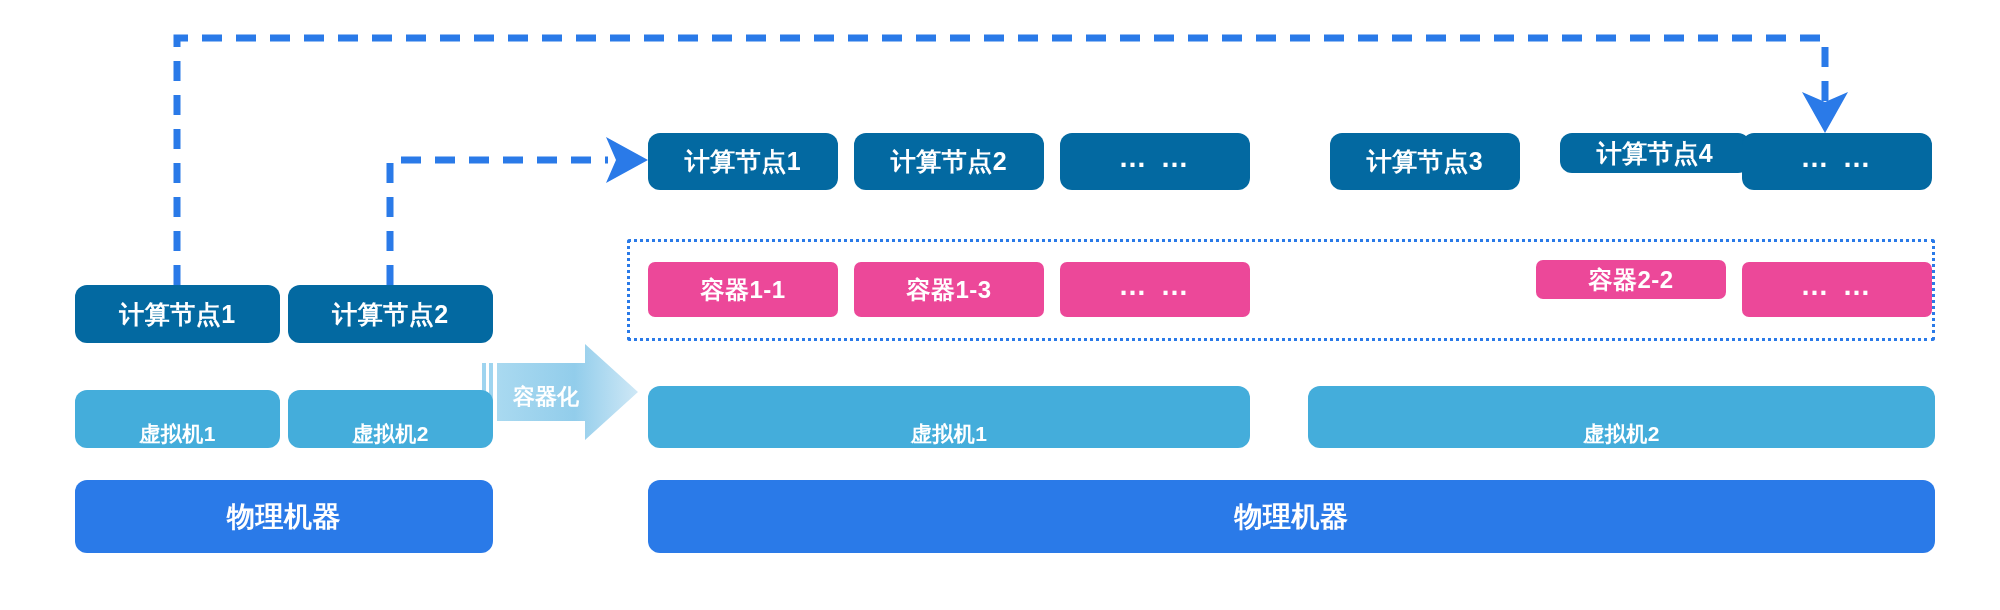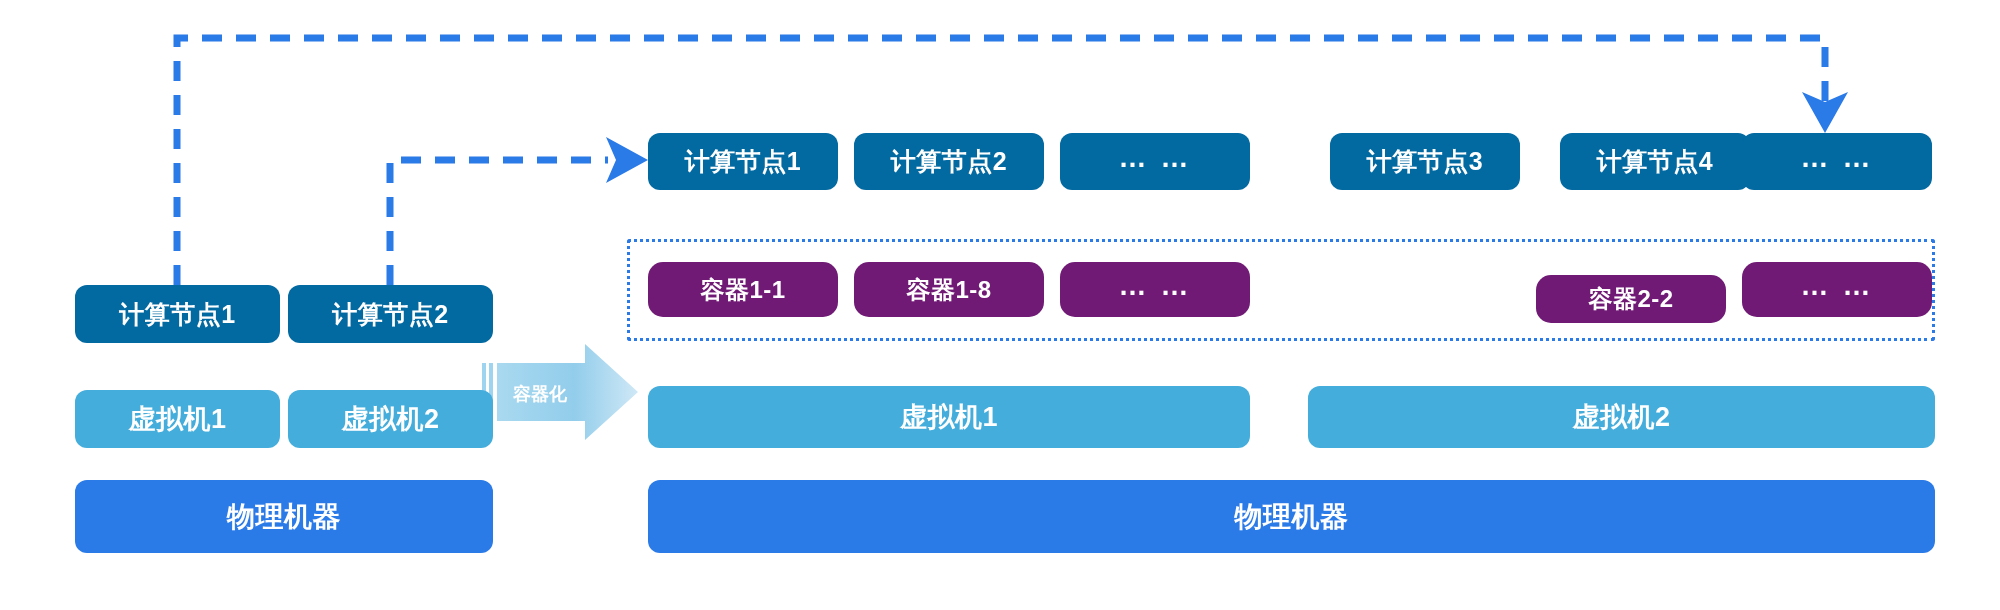--- a/index.html
+++ b/index.html
@@ -28,27 +28,28 @@
     letter-spacing: 0.5px;
     border-radius: 12px;
     white-space: nowrap;
     user-select: none;
   }
   .node {
     background: #0369a1;
     font-size: 25px;
   }
   .container-box {
-    background: #701a75;
+    background: #ec4899;
     font-size: 24px;
-    border-radius: 15px;
+    border-radius: 7px;
   }
   .vm {
     background: #44addb;
-    font-size: 27px;
+    font-size: 21px;
+    align-items: flex-end;
   }
   .phys {
     background: #2a7ae8;
     font-size: 28px;
   }
   .ellipsis {
     font-size: 28px;
     letter-spacing: 3px;
     font-weight: bold;
     padding-bottom: 8px;
@@ -64,21 +65,21 @@
     position: absolute;
     left: 0;
     top: 0;
     width: 2000px;
     height: 610px;
     pointer-events: none;
   }
   .arrow-label {
     position: absolute;
     color: #ffffff;
-    font-size: 18px;
+    font-size: 22px;
     font-weight: bold;
     white-space: nowrap;
     user-select: none;
     text-align: right;
   }
 </style>
 </head>
 <body>
 
 <div id="canvas">
@@ -134,39 +135,39 @@
   </div>
   <div class="box node" style="left:854px; top:133px; width:190px; height:57px;">
     <span>计算节点2</span>
   </div>
   <div class="box node" style="left:1060px; top:133px; width:190px; height:57px;">
     <span class="ellipsis">… …</span>
   </div>
   <div class="box node" style="left:1330px; top:133px; width:190px; height:57px;">
     <span>计算节点3</span>
   </div>
-  <div class="box node" style="left:1560px; top:133px; width:190px; height:57px;">
+  <div class="box node" style="left:1560px; top:133px; width:190px; height:40px;">
     <span>计算节点4</span>
   </div>
   <div class="box node" style="left:1742px; top:133px; width:190px; height:57px;">
     <span class="ellipsis">… …</span>
   </div>
 
   <div class="dotted-group" style="left:627px; top:239px; width:1308px; height:102px;"></div>
 
   <div class="box container-box" style="left:648px; top:262px; width:190px; height:55px;">
     <span>容器1-1</span>
   </div>
   <div class="box container-box" style="left:854px; top:262px; width:190px; height:55px;">
-    <span>容器1-8</span>
+    <span>容器1-3</span>
   </div>
   <div class="box container-box" style="left:1060px; top:262px; width:190px; height:55px;">
     <span class="ellipsis">… …</span>
   </div>
-  <div class="box container-box" style="left:1536px; top:275px; width:190px; height:48px;text-align:center;">
+  <div class="box container-box" style="left:1536px; top:260px; width:190px; height:39px;text-align:center;">
     <span>容器2-2</span>
   </div>
   <div class="box container-box" style="left:1742px; top:262px; width:190px; height:55px;">
     <span class="ellipsis">… …</span>
   </div>
 
   <div class="box vm" style="left:648px; top:386px; width:602px; height:62px;">
     <span>虚拟机1</span>
   </div>
   <div class="box vm" style="left:1308px; top:386px; width:627px; height:62px;">

